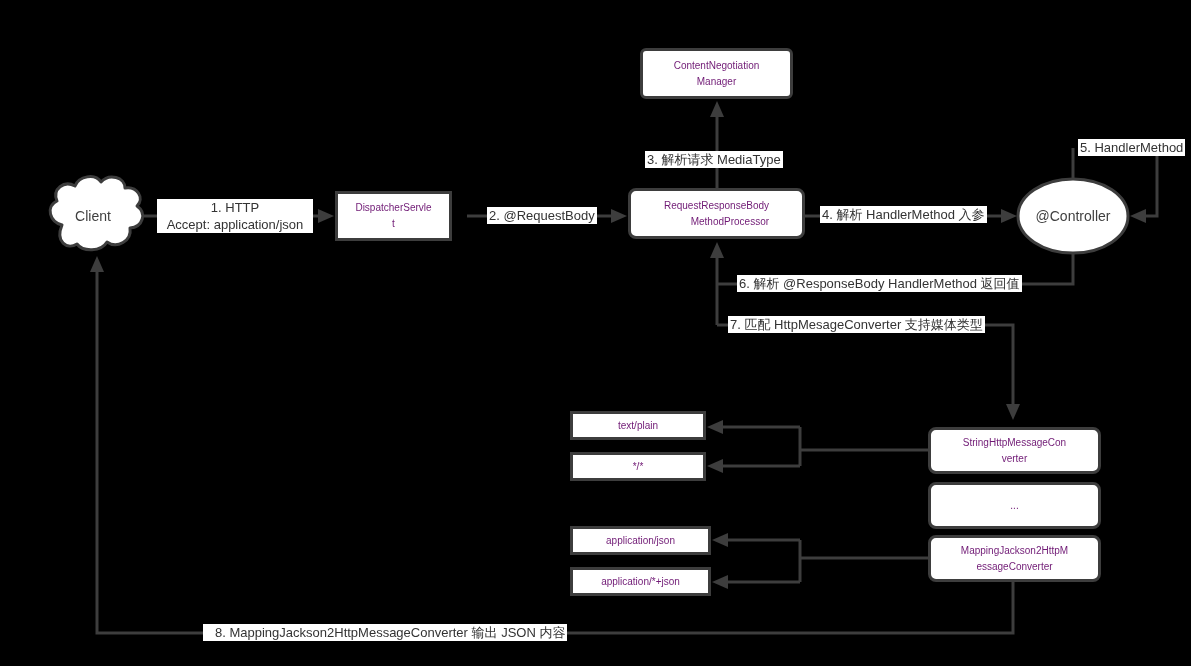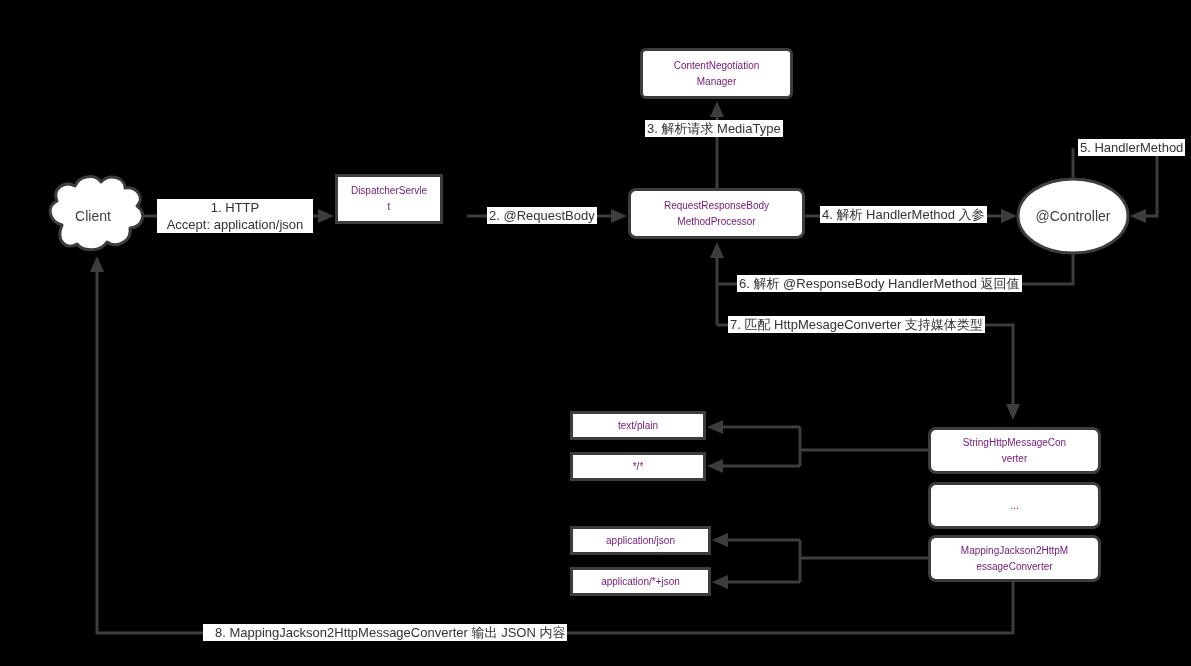--- a/index.html
+++ b/index.html
@@ -77,24 +77,24 @@
              C109,173 125,177 125,188
              C137,186 145,198 137,206
              C147,213 143,227 130,228
              C132,241 117,249 107,242
              C101,252 83,252 77,244
              C67,250 55,242 62,225 Z" fill="#ffffff" stroke="#3d3d3d" stroke-width="3" stroke-linejoin="round"></path>
 
     <ellipse cx="1073" cy="216" rx="55" ry="37" fill="#ffffff" stroke="#3d3d3d" stroke-width="3"></ellipse>
   </svg>
 
-  <div class="node" style="left:335px; top:174px; width:108px; height:50px;">DispatcherServle
+  <div class="node" style="left:335px; top:191px; width:117px; height:50px;">DispatcherServle
 t</div>
 
-  <div class="node rounded" style="left:628px; top:188px; width:177px; height:51px;">RequestResponseBody
+  <div class="node rounded" style="left:628px; top:188px; width:177px; height:51px;text-align:right;">RequestResponseBody
 MethodProcessor</div>
 
   <div class="node rounded" style="left:640px; top:48px; width:153px; height:51px; border-radius:6px;">ContentNegotiation
 Manager</div>
 
   <div class="node" style="left:570px; top:411px; width:136px; height:29px;">text/plain</div>
 
   <div class="node" style="left:570px; top:452px; width:136px; height:29px;">*/*</div>
 
   <div class="node" style="left:570px; top:526px; width:141px; height:29px;">application/json</div>
@@ -111,21 +111,21 @@
 
   <div class="node-label" style="left:48px; top:208px; width:90px;">Client</div>
 
   <div class="node-label" style="left:1017px; top:208px; width:112px;">@Controller</div>
 
   <div class="elabel" style="left:157px; top:199px; width:152px;">1. HTTP
 Accept: application/json</div>
 
   <div class="elabel" style="left:487px; top:207px;">2. @RequestBody</div>
 
-  <div class="elabel" style="left:645px; top:120px;">3. 解析请求 MediaType</div>
+  <div class="elabel" style="left:645px; top:151px;">3. 解析请求 MediaType</div>
 
   <div class="elabel" style="left:820px; top:206px;">4. 解析 HandlerMethod 入参</div>
 
   <div class="elabel" style="left:1078px; top:139px;">5. HandlerMethod</div>
 
   <div class="elabel" style="left:737px; top:275px;">6. 解析 @ResponseBody HandlerMethod 返回值</div>
 
   <div class="elabel" style="left:728px; top:316px;">7. 匹配 HttpMesageConverter 支持媒体类型</div>
 
   <div class="elabel" style="left:203px; top:624px;padding-left:12px;">8. MappingJackson2HttpMessageConverter 输出 JSON 内容</div>

